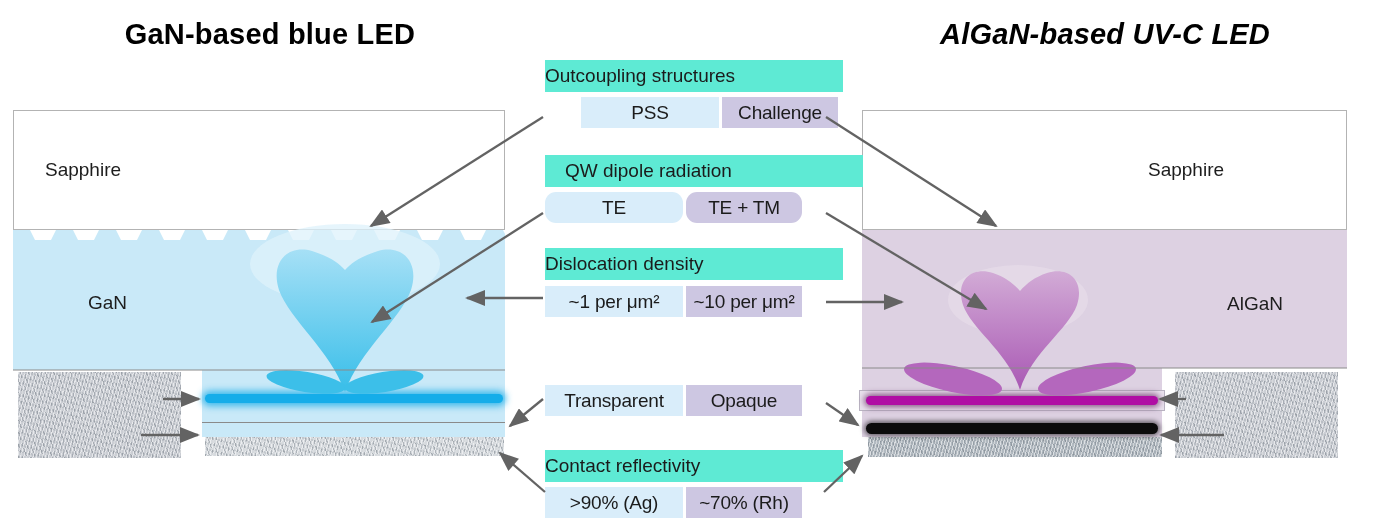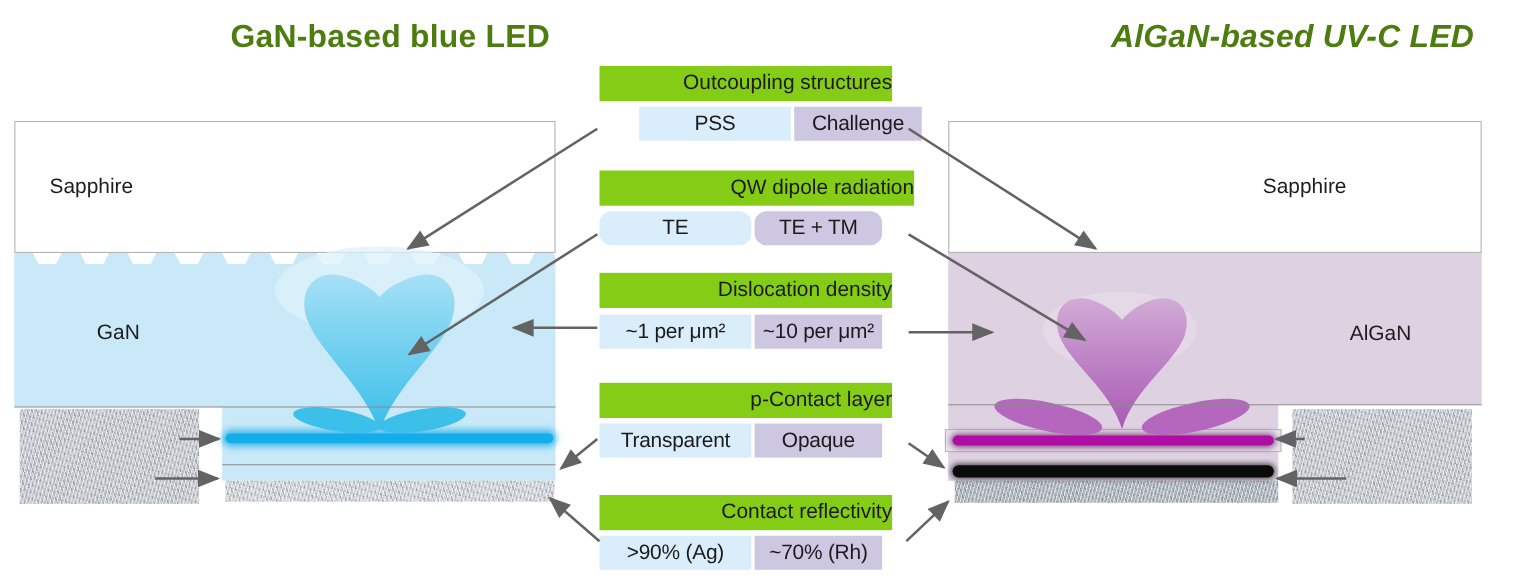--- a/index.html
+++ b/index.html
@@ -5,21 +5,21 @@
   html,body{margin:0;padding:0;background:#ffffff;}
   #canvas{
     position:relative; width:1383px; height:527px; overflow:hidden;
     background:#ffffff;
     font-family:"Liberation Sans","DejaVu Sans",sans-serif;
     color:#1b1b1b;
   }
   
   .dev-title{
     position:absolute; top:18px; font-size:29px; font-weight:bold;
-    letter-spacing:.2px; text-align:right; color:#4d7c0f; z-index:6;
+    letter-spacing:.2px; text-align:center; color:#000000; z-index:6;
   }
   .dev-title.left{left:40px; width:460px;}
   .dev-title.right{left:870px; width:470px;font-style:italic;}
   
   .sapphire{
     position:absolute; top:110px; height:120px; background:#ffffff;
     border:1px solid #b3b3b3; box-sizing:border-box; z-index:1;
   }
   #sapphire-left{left:13px; width:492px;}
   #sapphire-right{left:862px; width:485px;}
@@ -44,22 +44,22 @@
       repeating-linear-gradient(72deg, rgba(84,94,104,.30) 0 1px, transparent 1px 4px),
       repeating-linear-gradient(15deg, rgba(110,120,130,.18) 0 2px, transparent 2px 6px);
   }
   #l-contact-texture{position:absolute; left:205px; top:437px; width:299px; height:19px; background-color:#d6dade; z-index:4;}
   #r-contact-texture{position:absolute; left:868px; top:437px; width:294px; height:20px; background-color:#b2bac1; z-index:4;}
   .labelbox{position:absolute; top:372px; width:163px; height:86px; background-color:#cbced4; z-index:4;}
   #l-labelbox{left:18px;}
   #r-labelbox{left:1175px;}
   
   .trow-h{
-    position:absolute; left:545px; width:266px; height:32px; line-height:32px;
-    background:#84cc16; text-align:right; font-size:19px; z-index:4;
+    position:absolute; left:545px; width:298px; height:32px; line-height:32px;
+    background:#5eead4; text-align:left; font-size:19px; z-index:4;
   }
   .tcell{
     position:absolute; height:31px; line-height:31px; text-align:center;
     font-size:19px; z-index:4; letter-spacing:-.2px;
   }
   .tcell.blue{left:545px; width:138px; background:#d9edfa;}
   .tcell.purple{left:686px; width:116px; background:#cdc7e2;}
   .r1h{top:60px;} .r1c{top:97px;margin-left:36px;}
   .r2h{top:155px;padding-left:20px;} .r2c{top:192px;border-radius:11px;}
   .r3h{top:248px;} .r3c{top:286px;}
@@ -107,21 +107,20 @@
   <div class="tcell purple r1c">Challenge</div>
 
   <div class="trow-h r2h">QW dipole radiation</div>
   <div class="tcell blue r2c">TE</div>
   <div class="tcell purple r2c">TE + TM</div>
 
   <div class="trow-h r3h">Dislocation density</div>
   <div class="tcell blue r3c">~1 per μm²</div>
   <div class="tcell purple r3c">~10 per μm²</div>
 
-  <div class="trow-h r4h">p-Contact layer</div>
   <div class="tcell blue r4c">Transparent</div>
   <div class="tcell purple r4c">Opaque</div>
 
   <div class="trow-h r5h">Contact reflectivity</div>
   <div class="tcell blue r5c">&gt;90% (Ag)</div>
   <div class="tcell purple r5c">~70% (Rh)</div>
 
   <svg id="overlay" width="1383" height="527" viewBox="0 0 1383 527">
     <defs>
       <pattern id="teethpat" width="43" height="10" patternUnits="userSpaceOnUse">

